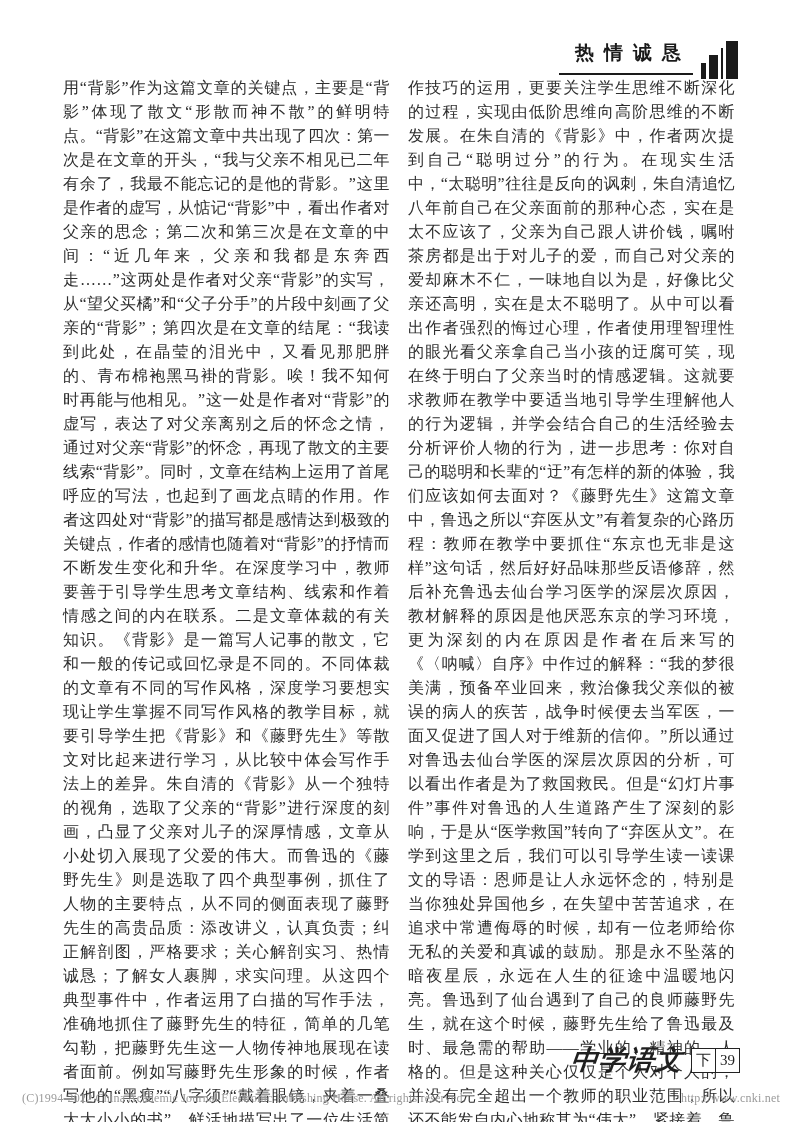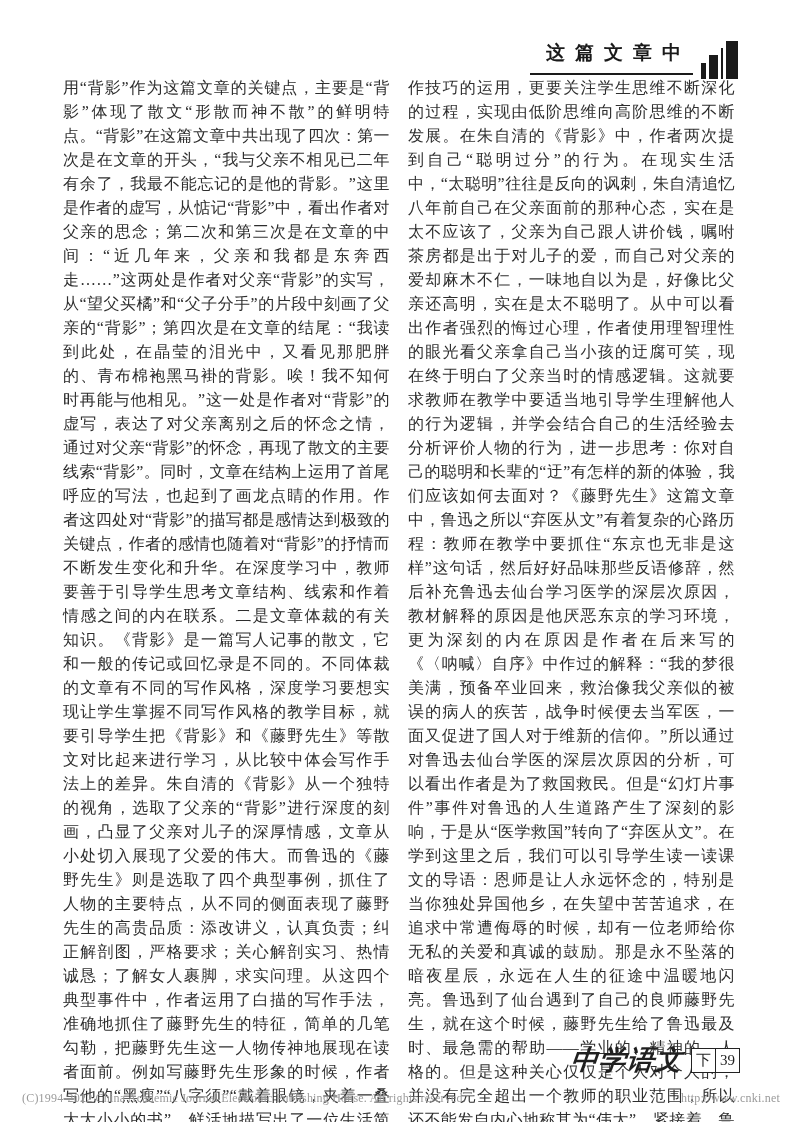--- a/index.html
+++ b/index.html
@@ -115,21 +115,21 @@
     white-space: nowrap;
     gap: 31px;
   }
 </style>
 </head>
 <body>
 
 <div class="page">
 
   <div class="header">
-    <div class="header-title">这篇文章中</div>
+    <div class="header-title">热情诚恳</div>
     <div class="header-bars">
       <span class="bar1"></span>
         <span class="bar2"></span>
         <span class="bar3"></span>
         <span class="bar4"></span>
     </div>
   </div>
 
   <div class="columns">
     <div class="col">

